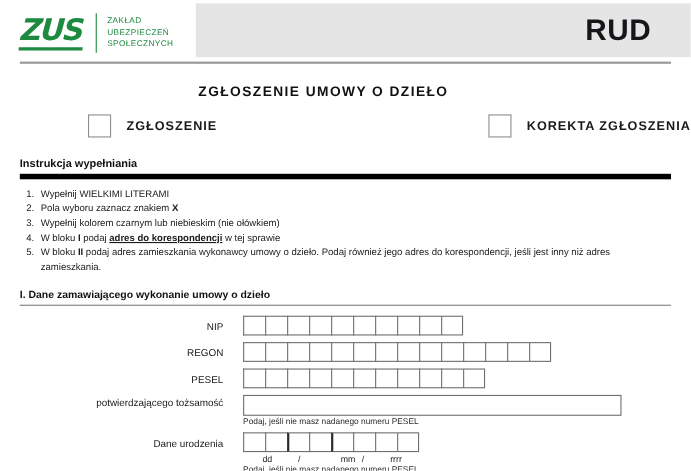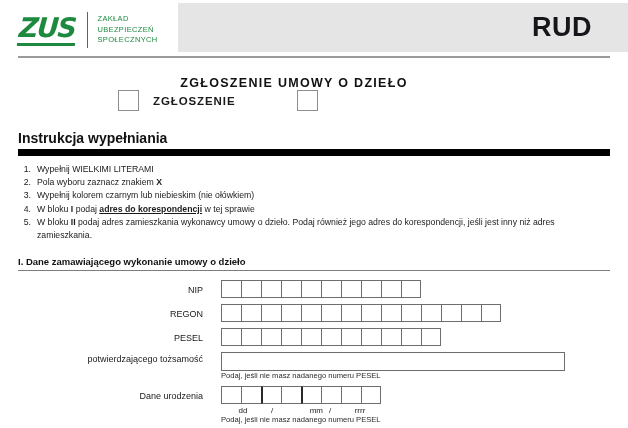--- a/index.html
+++ b/index.html
@@ -95,22 +95,23 @@
     text-align: center;
     font-size: 12.5px;
     font-weight: 700;
     letter-spacing: 1.3px;
     color: #111;
     padding-right: 40px;
   }
   .type-row {
     display: flex;
     align-items: center;
-    margin-top: 0;
-    padding-left: 118px;
+    margin-top: 14px;
+    padding-left: 80px;
+    justify-content: space-between;
   }
   .type-opt {
     display: flex;
     align-items: center;
   }
   .checkbox {
     width: 21px;
     height: 21px;
     border: 1px solid #8d8d8d;
     background: #fff;
@@ -124,25 +125,25 @@
     margin-left: 14px;
     white-space: nowrap;
   }
   .type-gap { width: 62px; flex: 0 0 62px; }
 
   
   .instr-wrap {
     margin: 19px 18px 0 18px;
   }
   .instr-head {
-    font-size: 14px;
+    font-size: 10px;
     font-weight: 700;
     color: #111;
     padding-bottom: 3px;
-    border-bottom: 7px solid #000000;
+    border-bottom: 5px solid #000000;
   }
   .instr-list {
     margin: 7px 0 0 0;
     padding: 0;
     list-style: none;
   }
   .instr-item {
     font-size: 8.7px;
     line-height: 1.52;
     color: #1a1a1a;
@@ -253,20 +254,21 @@
 <div class="title-area">
   <div class="form-title">ZGŁOSZENIE  UMOWY  O  DZIEŁO</div>
   <div class="type-row">
     <div class="type-opt">
       <div class="checkbox"></div>
       <div class="type-label">ZGŁOSZENIE</div>
     </div>
     <div class="type-gap"></div>
     <div class="type-opt">
       <div class="checkbox"></div>
+      <div class="type-label">KOREKTA ZGŁOSZENIA</div>
     </div>
   </div>
 </div>
 
 <div class="instr-wrap">
   <div class="instr-head">Instrukcja wypełniania</div>
   <ol class="instr-list">
       <li class="instr-item">
         <span class="instr-num">1.</span>
         <span class="instr-text"><span>Wypełnij WIELKIMI LITERAMI</span></span>

